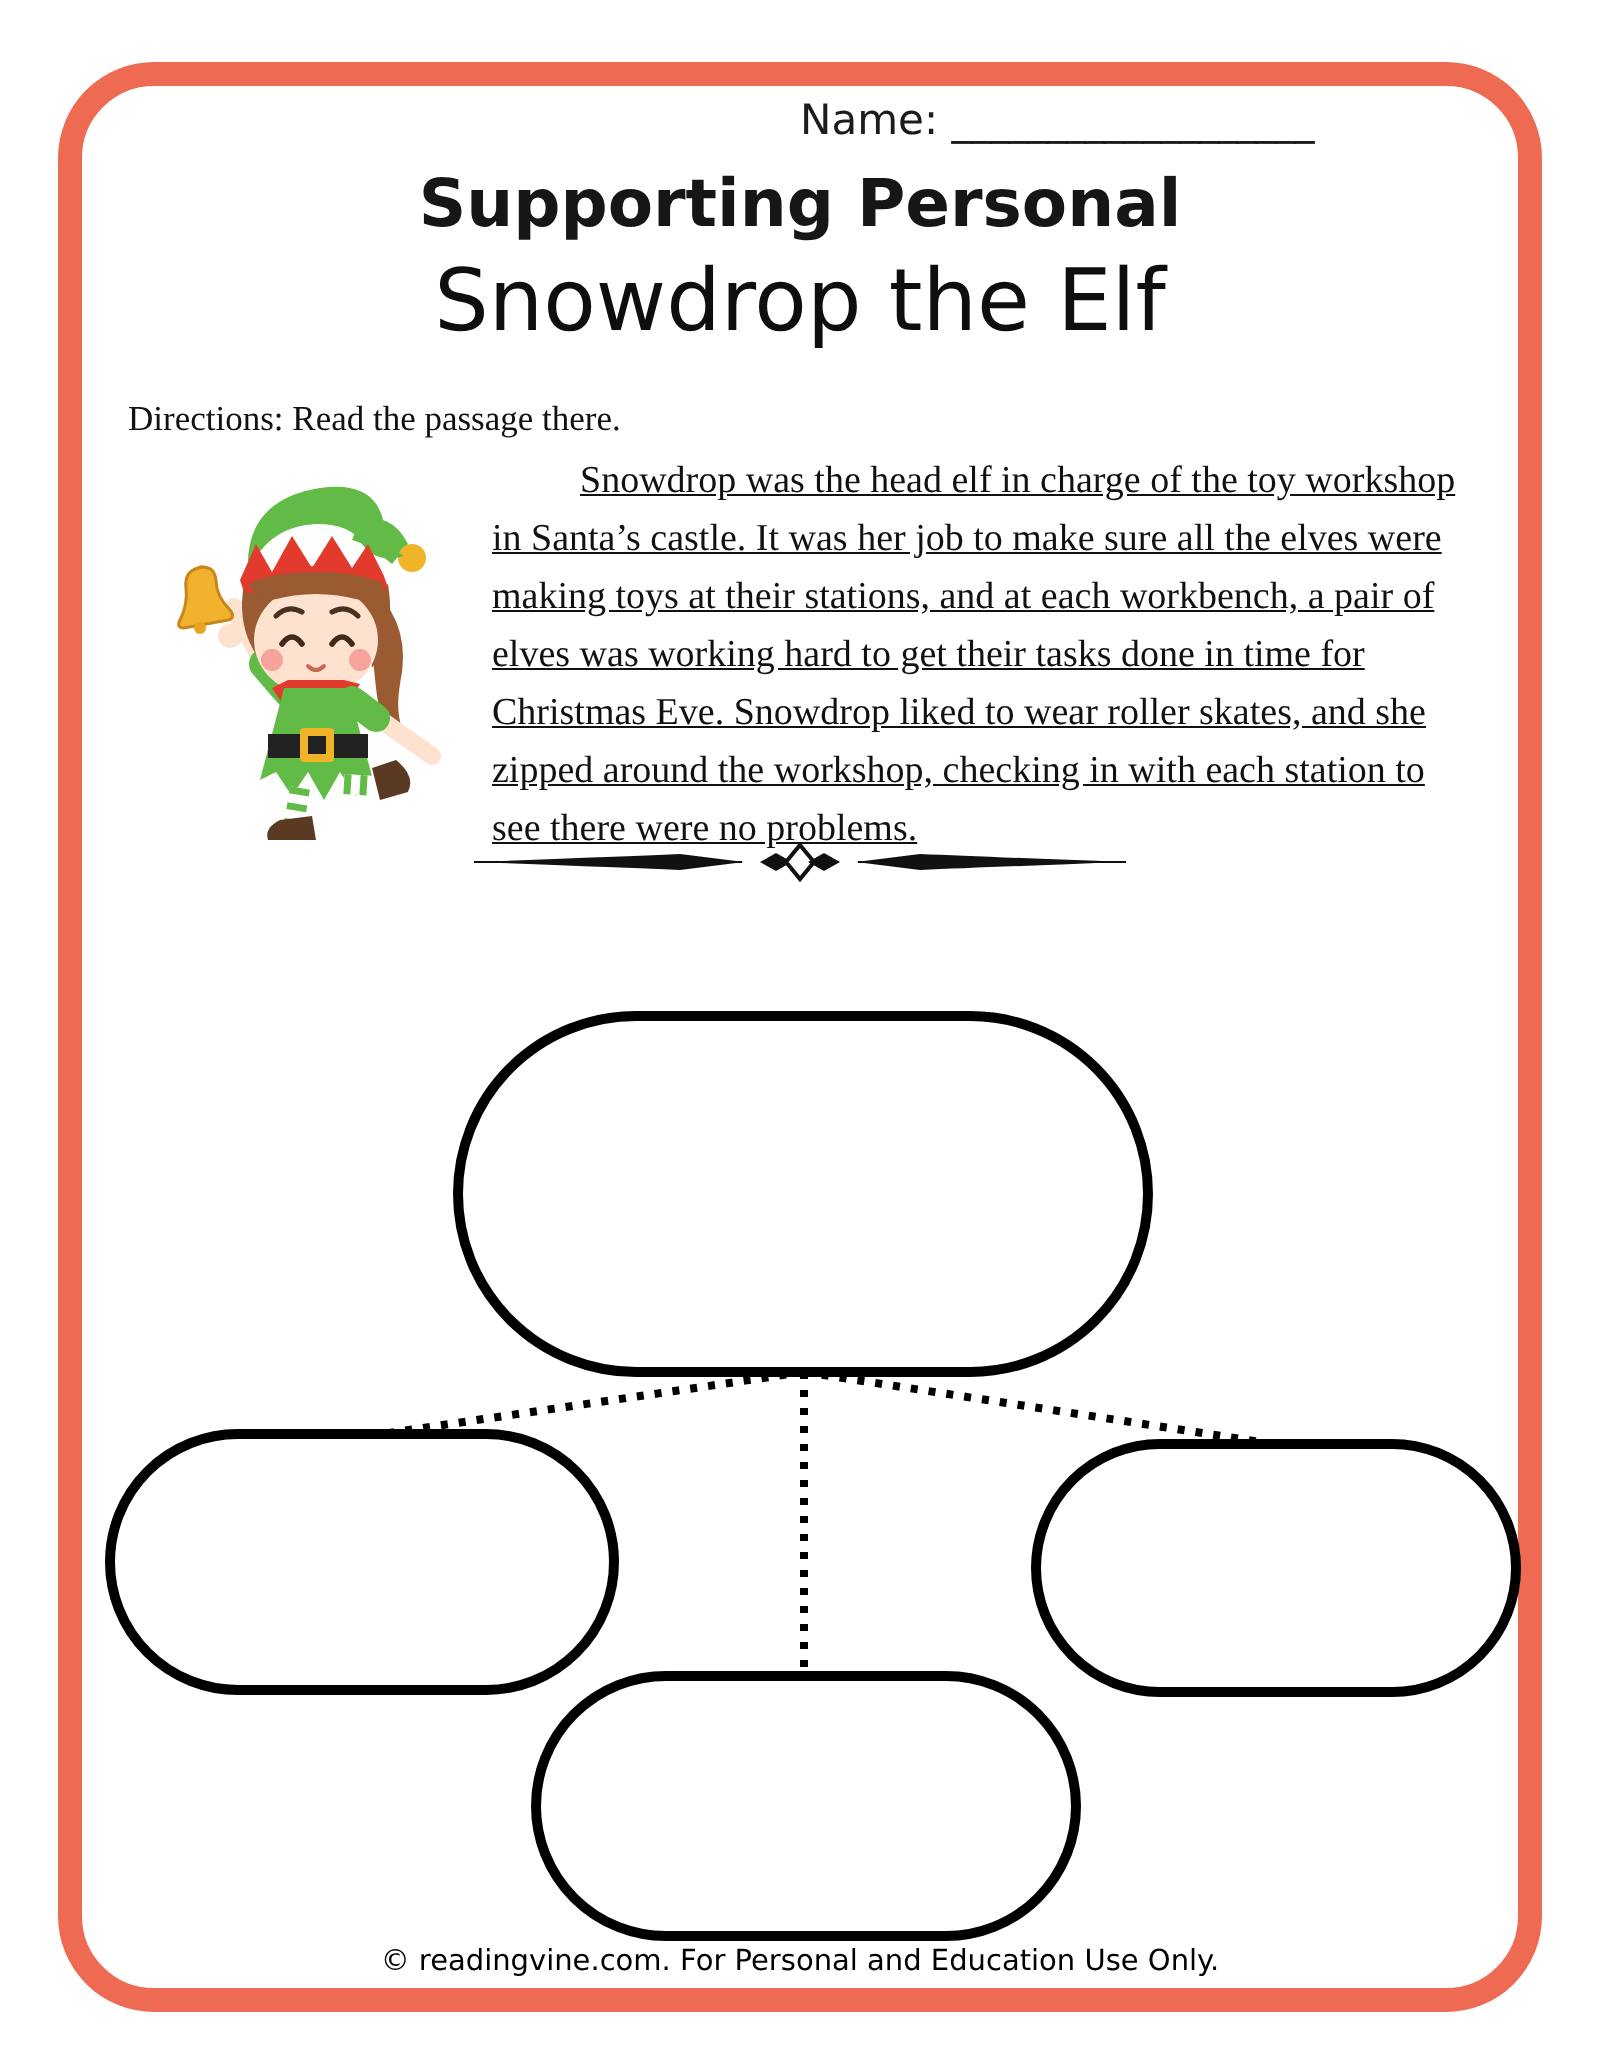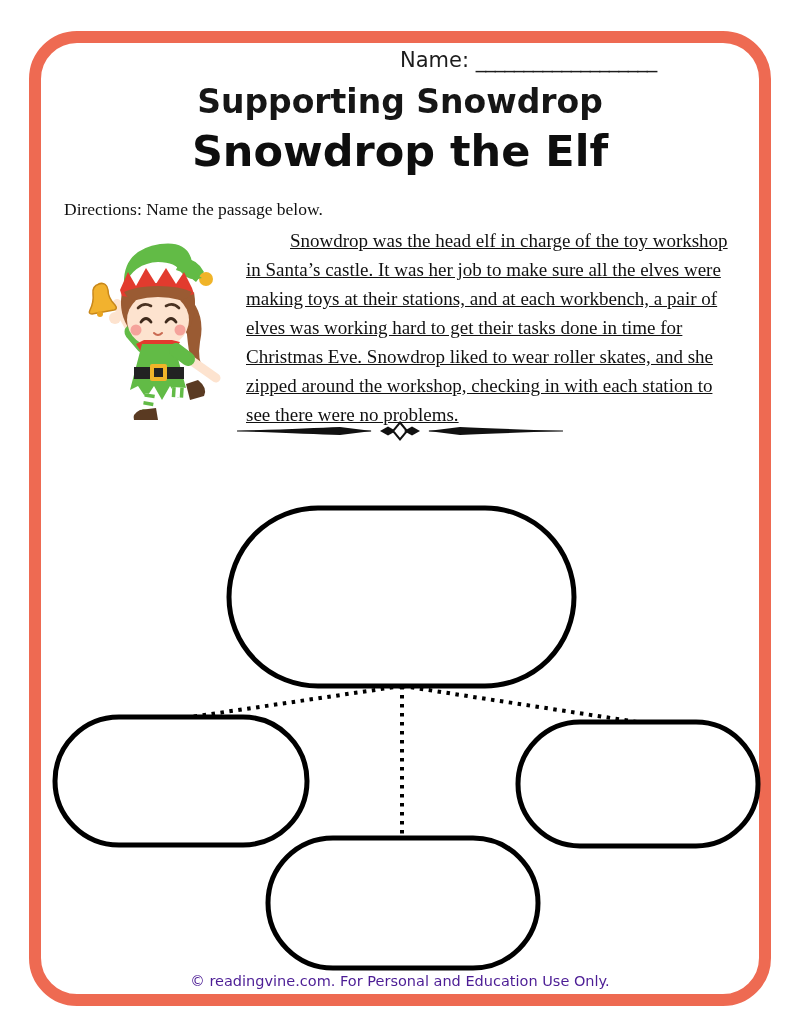--- a/index.html
+++ b/index.html
@@ -36,21 +36,21 @@
     font-family:"DejaVu Sans", sans-serif;
     font-weight:bold;
     font-size:33px;
     color:#161616;
   }
   .title{
     position:absolute;
     left:0;top:126px;width:100%;
     text-align:center;
     font-family:"DejaVu Sans", sans-serif;
-    font-weight:bold;
+    font-weight:normal;
     font-size:43px;
     color:#0e0e0e;
   }
   .directions1{
     position:absolute;
     left:64px;top:199px;
     font-size:17.5px;
   }
   .directions b, .directions1 b{font-weight:normal;}
   .passage-wrap{
@@ -87,38 +87,38 @@
     position:absolute;
     left:0;top:500px;
     width:800px;height:475px;
   }
   .footer{
     position:absolute;
     left:0;top:973px;width:100%;
     text-align:center;
     font-family:"DejaVu Sans", sans-serif;
     font-size:14.5px;
-    color:#4c1d95;
+    color:#000000;
   }
 </style>
 </head>
 <body>
 
 <div class="page">
 
   <div class="frame"></div>
 
   <div class="name-line"><span>Name:</span>
     <span class="blank">___________________</span>
   </div>
 
-  <div class="subtitle">Supporting Snowdrop</div>
+  <div class="subtitle">Supporting Personal</div>
   <div class="title">Snowdrop the Elf</div>
 
-  <div class="directions1 directions"><b>Directions:</b><span> Name the passage below.</span>
+  <div class="directions1 directions"><b>Directions:</b><span> Read the passage there.</span>
   </div>
 
   <div class="passage-wrap">
 
     <svg class="elf" viewBox="0 0 152 190" aria-hidden="true">
 
       <line x1="33" y1="74" x2="52" y2="108" stroke="#fde3cf" stroke-width="10" stroke-linecap="round"></line>
       <line x1="48" y1="102" x2="60" y2="116" stroke="#62bb46" stroke-width="15" stroke-linecap="round"></line>
       <g>
         <circle cx="17" cy="56" r="3.5" fill="#e9a41f"></circle>

